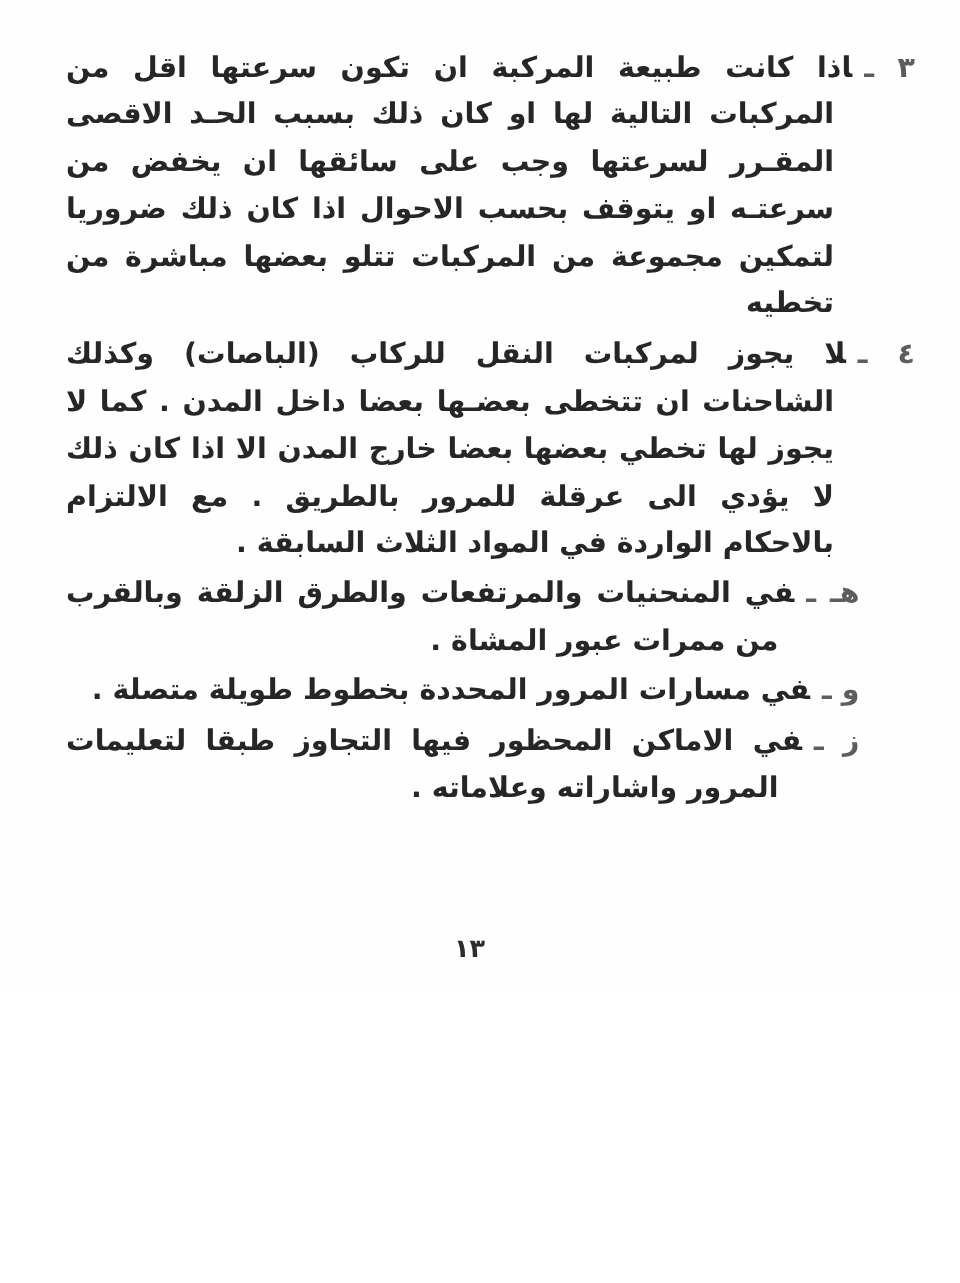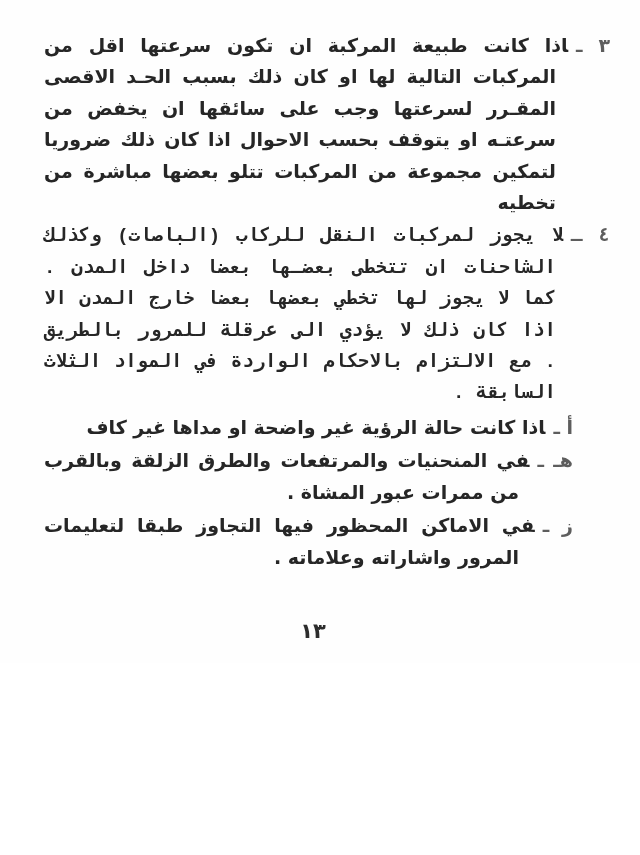--- a/index.html
+++ b/index.html
@@ -29,65 +29,64 @@
     text-rendering: optimizeLegibility;
   }
   .para {
     margin: 0 0 2px 0;
     padding-right: 54px;   
     text-indent: -54px;    
   }
   .para.main + .para.main,
   .para.sub + .para.main {
     margin-top: 3px;
-    font-family: Liberation Mono, monospace;
   }
   .para.sub {
     margin-right: 37px;    
   }
   .marker {
     color: #5d5d5d;        
     margin-left: 8px;
     white-space: nowrap;
   }
   .para .body-text {
     color: #262626;
   }
   .pagenum {
     position: absolute;
     left: 0;
     right: 14px;
     bottom: 20px;
     text-align: center;
     direction: rtl;
-    font-size: 21px;
+    font-size: 17px;
     font-weight: 700;
     color: #2c2c2c;
     letter-spacing: 4px;
   }
 </style>
 </head>
 <body>
 
 <div class="scan-page">
 
   <div class="text-block">
 
     <p class="para main"><span class="marker">٣ ـ</span><span class="body-text">اذا كانت طبيعة المركبة ان تكون سرعتها اقل من المركبات التالية لها او كان ذلك بسبب الحـد الاقصى المقـرر لسرعتها وجب على سائقها ان يخفض من سرعتـه او يتوقف بحسب الاحوال اذا كان ذلك ضروريا لتمكين مجموعة من المركبات تتلو بعضها مباشرة من تخطيه</span></p>
 
     <p class="para main"><span class="marker">٤ ـ</span><span class="body-text">لا يجوز لمركبات النقل للركاب (الباصات) وكذلك الشاحنات ان تتخطى بعضـها بعضا داخل المدن . كما لا يجوز لها تخطي بعضها بعضا خارج المدن الا اذا كان ذلك لا يؤدي الى عرقلة للمرور بالطريق . مع الالتزام بالاحكام الواردة في المواد الثلاث السابقة .</span></p>
 
 
-    <p class="para sub"><span class="marker">أ ـ</span><span class="body-text">اذا كانت حالة الرؤية غير واضحة او مداها غير كاف</span></p>
 
 
 
 
     <p class="para sub"><span class="marker">هـ ـ</span><span class="body-text">في المنحنيات والمرتفعات والطرق الزلقة وبالقرب من ممرات عبور المشاة .</span></p>
 
+    <p class="para sub"><span class="marker">و ـ</span><span class="body-text">في مسارات المرور المحددة بخطوط طويلة متصلة .</span></p>
 
     <p class="para sub"><span class="marker">ز ـ</span><span class="body-text">في الاماكن المحظور فيها التجاوز طبقا لتعليمات المرور واشاراته وعلاماته .</span></p>
 
   </div>
 
   <div class="pagenum">١٣</div>
 
 </div>
 
 </body></html>

